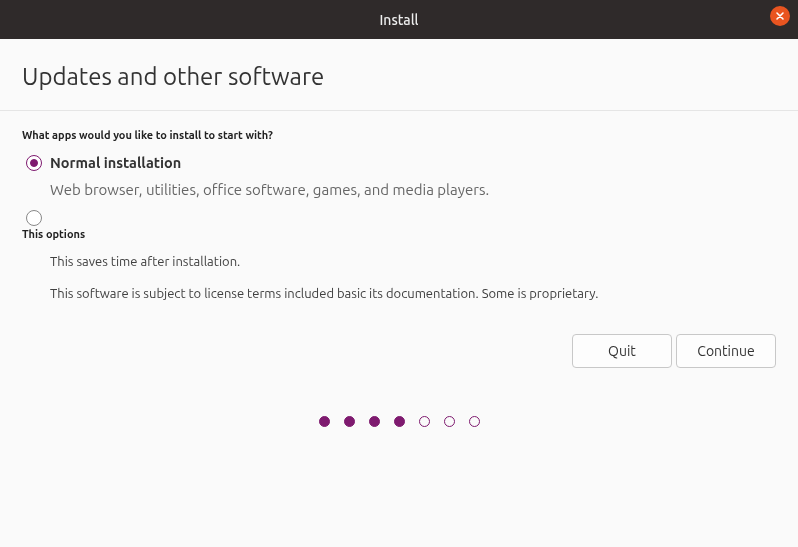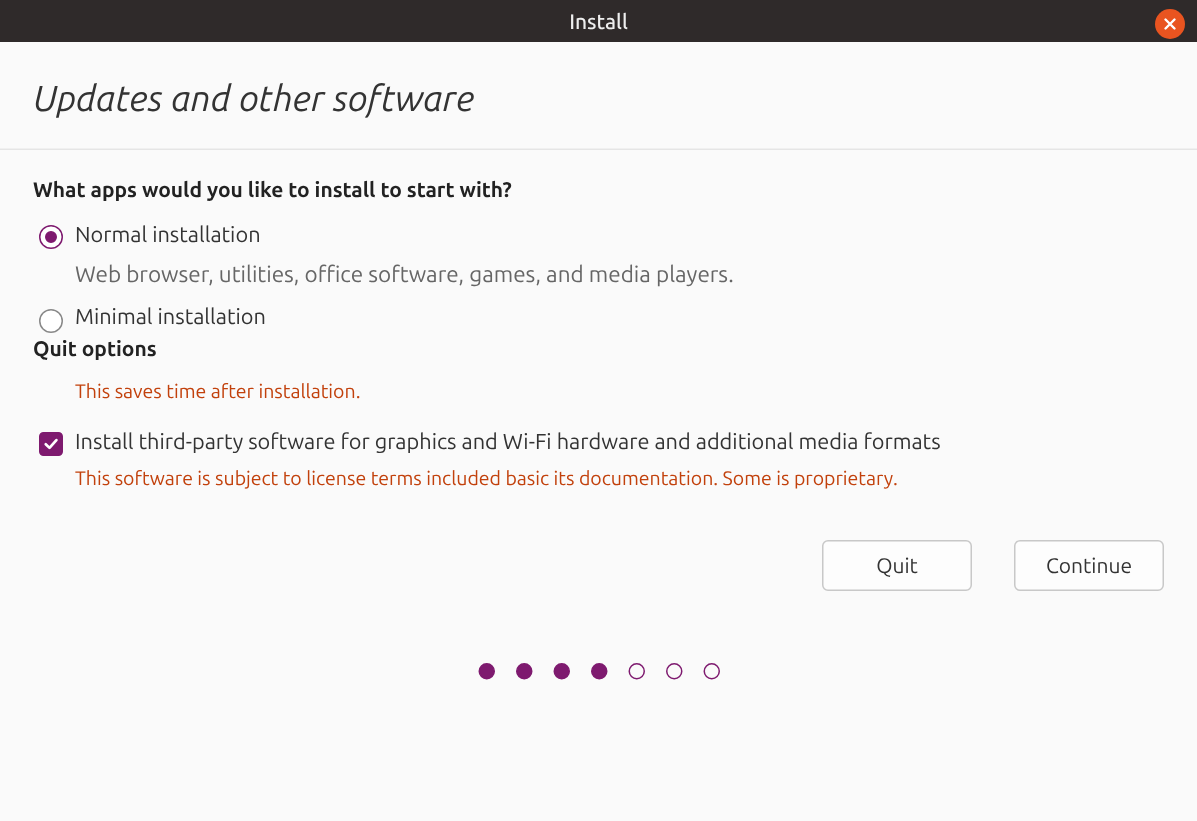--- a/index.html
+++ b/index.html
@@ -6,21 +6,21 @@
     body {
       font-family: Ubuntu, "Segoe UI", Arial, sans-serif;
       font-size: 14px;
       color: #333;
       background: #fafafa;
       width: 798px;
       height: 547px;
       overflow: hidden;
     }
     .titlebar {
-      height: 28px;
+      height: 39px;
       background: #2f2a2a;
       color: #eee;
       display: flex;
       align-items: center;
       position: relative;
     }
     .titlebar-title {
       flex: 1;
       text-align: center;
       font-size: 14px;
@@ -44,50 +44,50 @@
       background: #fafafa;
     }
     .header-block {
       padding: 24px 22px 20px 22px;
       border-bottom: 1px solid #e5e5e5;
     }
     .page-title {
       font-size: 24px;
       font-weight: 400;
       color: #333;
-      font-style: italic;
     }
     .options-block {
       padding: 18px 22px 10px 22px;
     }
     .section-label {
       font-weight: 700;
-      font-size: 14px;
+      font-size: 11px;
       color: #222;
       margin-bottom: 8px;
     }
     .option-row {
       display: flex;
-      align-items: flex-end;
+      align-items: flex-start;
       gap: 8px;
       padding: 4px 0 2px 4px;
+      font-weight: bold;
     }
     .option-label {
       font-size: 14.5px;
       color: #333;
       line-height: 1.4;
     }
     .option-desc {
       font-size: 15px;
       color: #666;
       padding: 6px 0 6px 28px;
     }
     .option-desc-inline {
       font-size: 13px;
-      color: #c2410c;
+      color: #404040;
       padding: 6px 0 4px 28px;
     }
     .radio, .checkbox {
       width: 16px;
       height: 16px;
       flex-shrink: 0;
       margin-top: 2px;
       display: inline-flex;
       align-items: center;
       justify-content: center;
@@ -102,21 +102,21 @@
     .checkbox {
       border-radius: 3px;
       border: 1.5px solid #7e1a6f;
       background: #7e1a6f;
     }
     .checkbox svg { display: block; }
     .spacer { height: 8px; }
     .footer-buttons {
       display: flex;
       justify-content: flex-end;
-      gap: 28px;
+      gap: 4px;
       padding: 20px 22px 0 22px;
     }
     .btn {
       min-width: 100px;
       padding: 8px 20px;
       background: #fdfdfd;
       border: 1px solid #c8c8c8;
       border-radius: 4px;
       font-size: 14px;
       color: #333;
@@ -165,37 +165,28 @@
     <div class="option-row">
       <span class="radio selected">
         <span class="dot"></span>
       </span>
       <span class="option-label">Normal installation</span>
     </div>
     <div class="option-desc">Web browser, utilities, office software, games, and media players.</div>
 
     <div class="option-row">
       <span class="radio"></span>
-      <span class="option-label">Minimal installation</span>
     </div>
 
-    <div class="section-label">Quit options</div>
+    <div class="section-label">This options</div>
 
     <div class="option-desc-inline">This saves time after installation.</div>
 
     <div class="spacer"></div>
 
-    <div class="option-row">
-      <span class="checkbox">
-        <svg width="12" height="12" viewBox="0 0 12 12">
-          <path d="M2.5 6.2 L5 8.6 L9.6 3.4" stroke="#fff" stroke-width="1.8" fill="none" stroke-linecap="round" stroke-linejoin="round"></path>
-        </svg>
-      </span>
-      <span class="option-label">Install third-party software for graphics and Wi-Fi hardware and additional media formats</span>
-    </div>
     <div class="option-desc-inline">This software is subject to license terms included basic its documentation. Some is proprietary.</div>
 
   </div>
 
   <div class="footer-buttons">
     <div class="btn">Quit</div>
     <div class="btn">Continue</div>
   </div>
 
   <div class="progress-dots">

